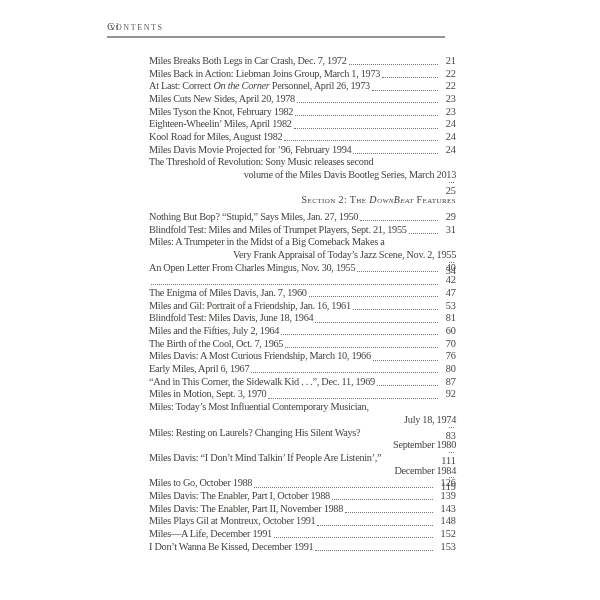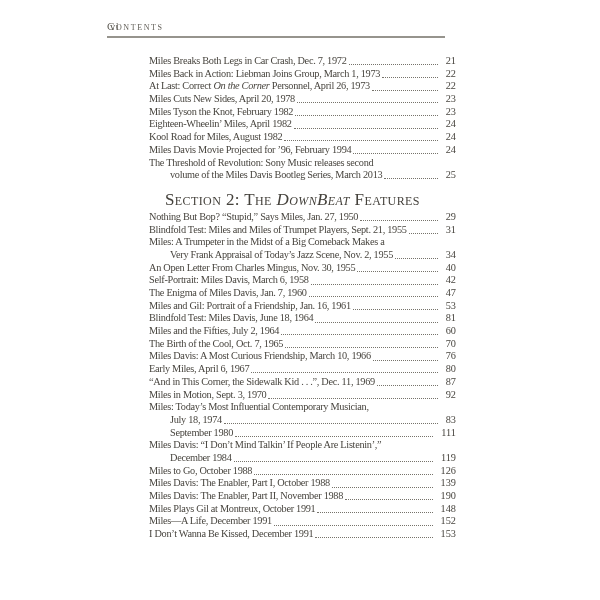--- a/index.html
+++ b/index.html
@@ -44,48 +44,49 @@
   .toc {
     position: absolute;
     left: 149px; top: 55px;
     width: 307px;
     font-size: 10.3px;
     letter-spacing: -0.3px;
     line-height: 12.7px;
   }
   .toc-row {
     display: flex;
-    align-items: center;
+    align-items: flex-end;
     height: 12.7px;
     white-space: nowrap;
   }
-  .toc-row.indent { padding-left: 21px; }
+  .toc-row.indent { padding-left: 21px; flex-direction: column; }
   .entry-title { flex: 0 0 auto; }
   .ital { font-style: italic; }
   .leader {
     flex: 1 1 auto;
     min-width: 5px;
     align-self: flex-end;
     border-bottom: 1px dotted #76736b;
     margin: 0 2px 2.5px 2px;
   }
   .pagenum {
     flex: 0 0 auto;
     text-align: right;
     letter-spacing: 0;
     margin-left: 6px;
   }
   .section-heading {
-    margin: 11px 0 5px 16px;
-    font-size: 17px;
+    margin: 11px 0 5px 8px;
+    font-size: 10px;
     font-weight: normal;
     font-variant: small-caps;
     letter-spacing: 0.4px;
     line-height: 13px;
     color: #44413b;
+    text-align: right;
   }
 </style>
 </head>
 <body>
 
 <div class="page">
 
   <header class="page-header">
     <span class="folio">vi</span>
     <div class="running-title">Contents</div>
@@ -163,21 +164,20 @@
           <span class="entry-title"><span>Very Frank Appraisal of Today’s Jazz Scene, Nov. 2, 1955</span></span>
           <span class="leader"></span>
           <span class="pagenum">34</span>
         </div>
         <div class="toc-row">
           <span class="entry-title"><span>An Open Letter From Charles Mingus, Nov. 30, 1955</span></span>
           <span class="leader"></span>
           <span class="pagenum">40</span>
         </div>
         <div class="toc-row">
-          <span class="entry-title"><span>Self-Portrait: Miles Davis, March 6, 1958</span></span>
           <span class="leader"></span>
           <span class="pagenum">42</span>
         </div>
         <div class="toc-row">
           <span class="entry-title"><span>The Enigma of Miles Davis, Jan. 7, 1960</span></span>
           <span class="leader"></span>
           <span class="pagenum">47</span>
         </div>
         <div class="toc-row">
           <span class="entry-title"><span>Miles and Gil: Portrait of a Friendship, Jan. 16, 1961</span></span>
@@ -220,20 +220,23 @@
           <span class="pagenum">92</span>
         </div>
         <div class="toc-row">
           <span class="entry-title"><span>Miles: Today’s Most Influential Contemporary Musician,</span></span>
         </div>
         <div class="toc-row indent">
           <span class="entry-title"><span>July 18, 1974</span></span>
           <span class="leader"></span>
           <span class="pagenum">83</span>
         </div>
+        <div class="toc-row">
+          <span class="entry-title"><span>Miles: Resting on Laurels? Changing His Silent Ways?</span></span>
+        </div>
         <div class="toc-row indent">
           <span class="entry-title"><span>September 1980</span></span>
           <span class="leader"></span>
           <span class="pagenum">111</span>
         </div>
         <div class="toc-row">
           <span class="entry-title"><span>Miles Davis: “I Don’t Mind Talkin’ If People Are Listenin’,”</span></span>
         </div>
         <div class="toc-row indent">
           <span class="entry-title"><span>December 1984</span></span>
@@ -246,21 +249,21 @@
           <span class="pagenum">126</span>
         </div>
         <div class="toc-row">
           <span class="entry-title"><span>Miles Davis: The Enabler, Part I, October 1988</span></span>
           <span class="leader"></span>
           <span class="pagenum">139</span>
         </div>
         <div class="toc-row">
           <span class="entry-title"><span>Miles Davis: The Enabler, Part II, November 1988</span></span>
           <span class="leader"></span>
-          <span class="pagenum">190</span>
+          <span class="pagenum">143</span>
         </div>
         <div class="toc-row">
           <span class="entry-title"><span>Miles Plays Gil at Montreux, October 1991</span></span>
           <span class="leader"></span>
           <span class="pagenum">148</span>
         </div>
         <div class="toc-row">
           <span class="entry-title"><span>Miles—A Life, December 1991</span></span>
           <span class="leader"></span>
           <span class="pagenum">152</span>

